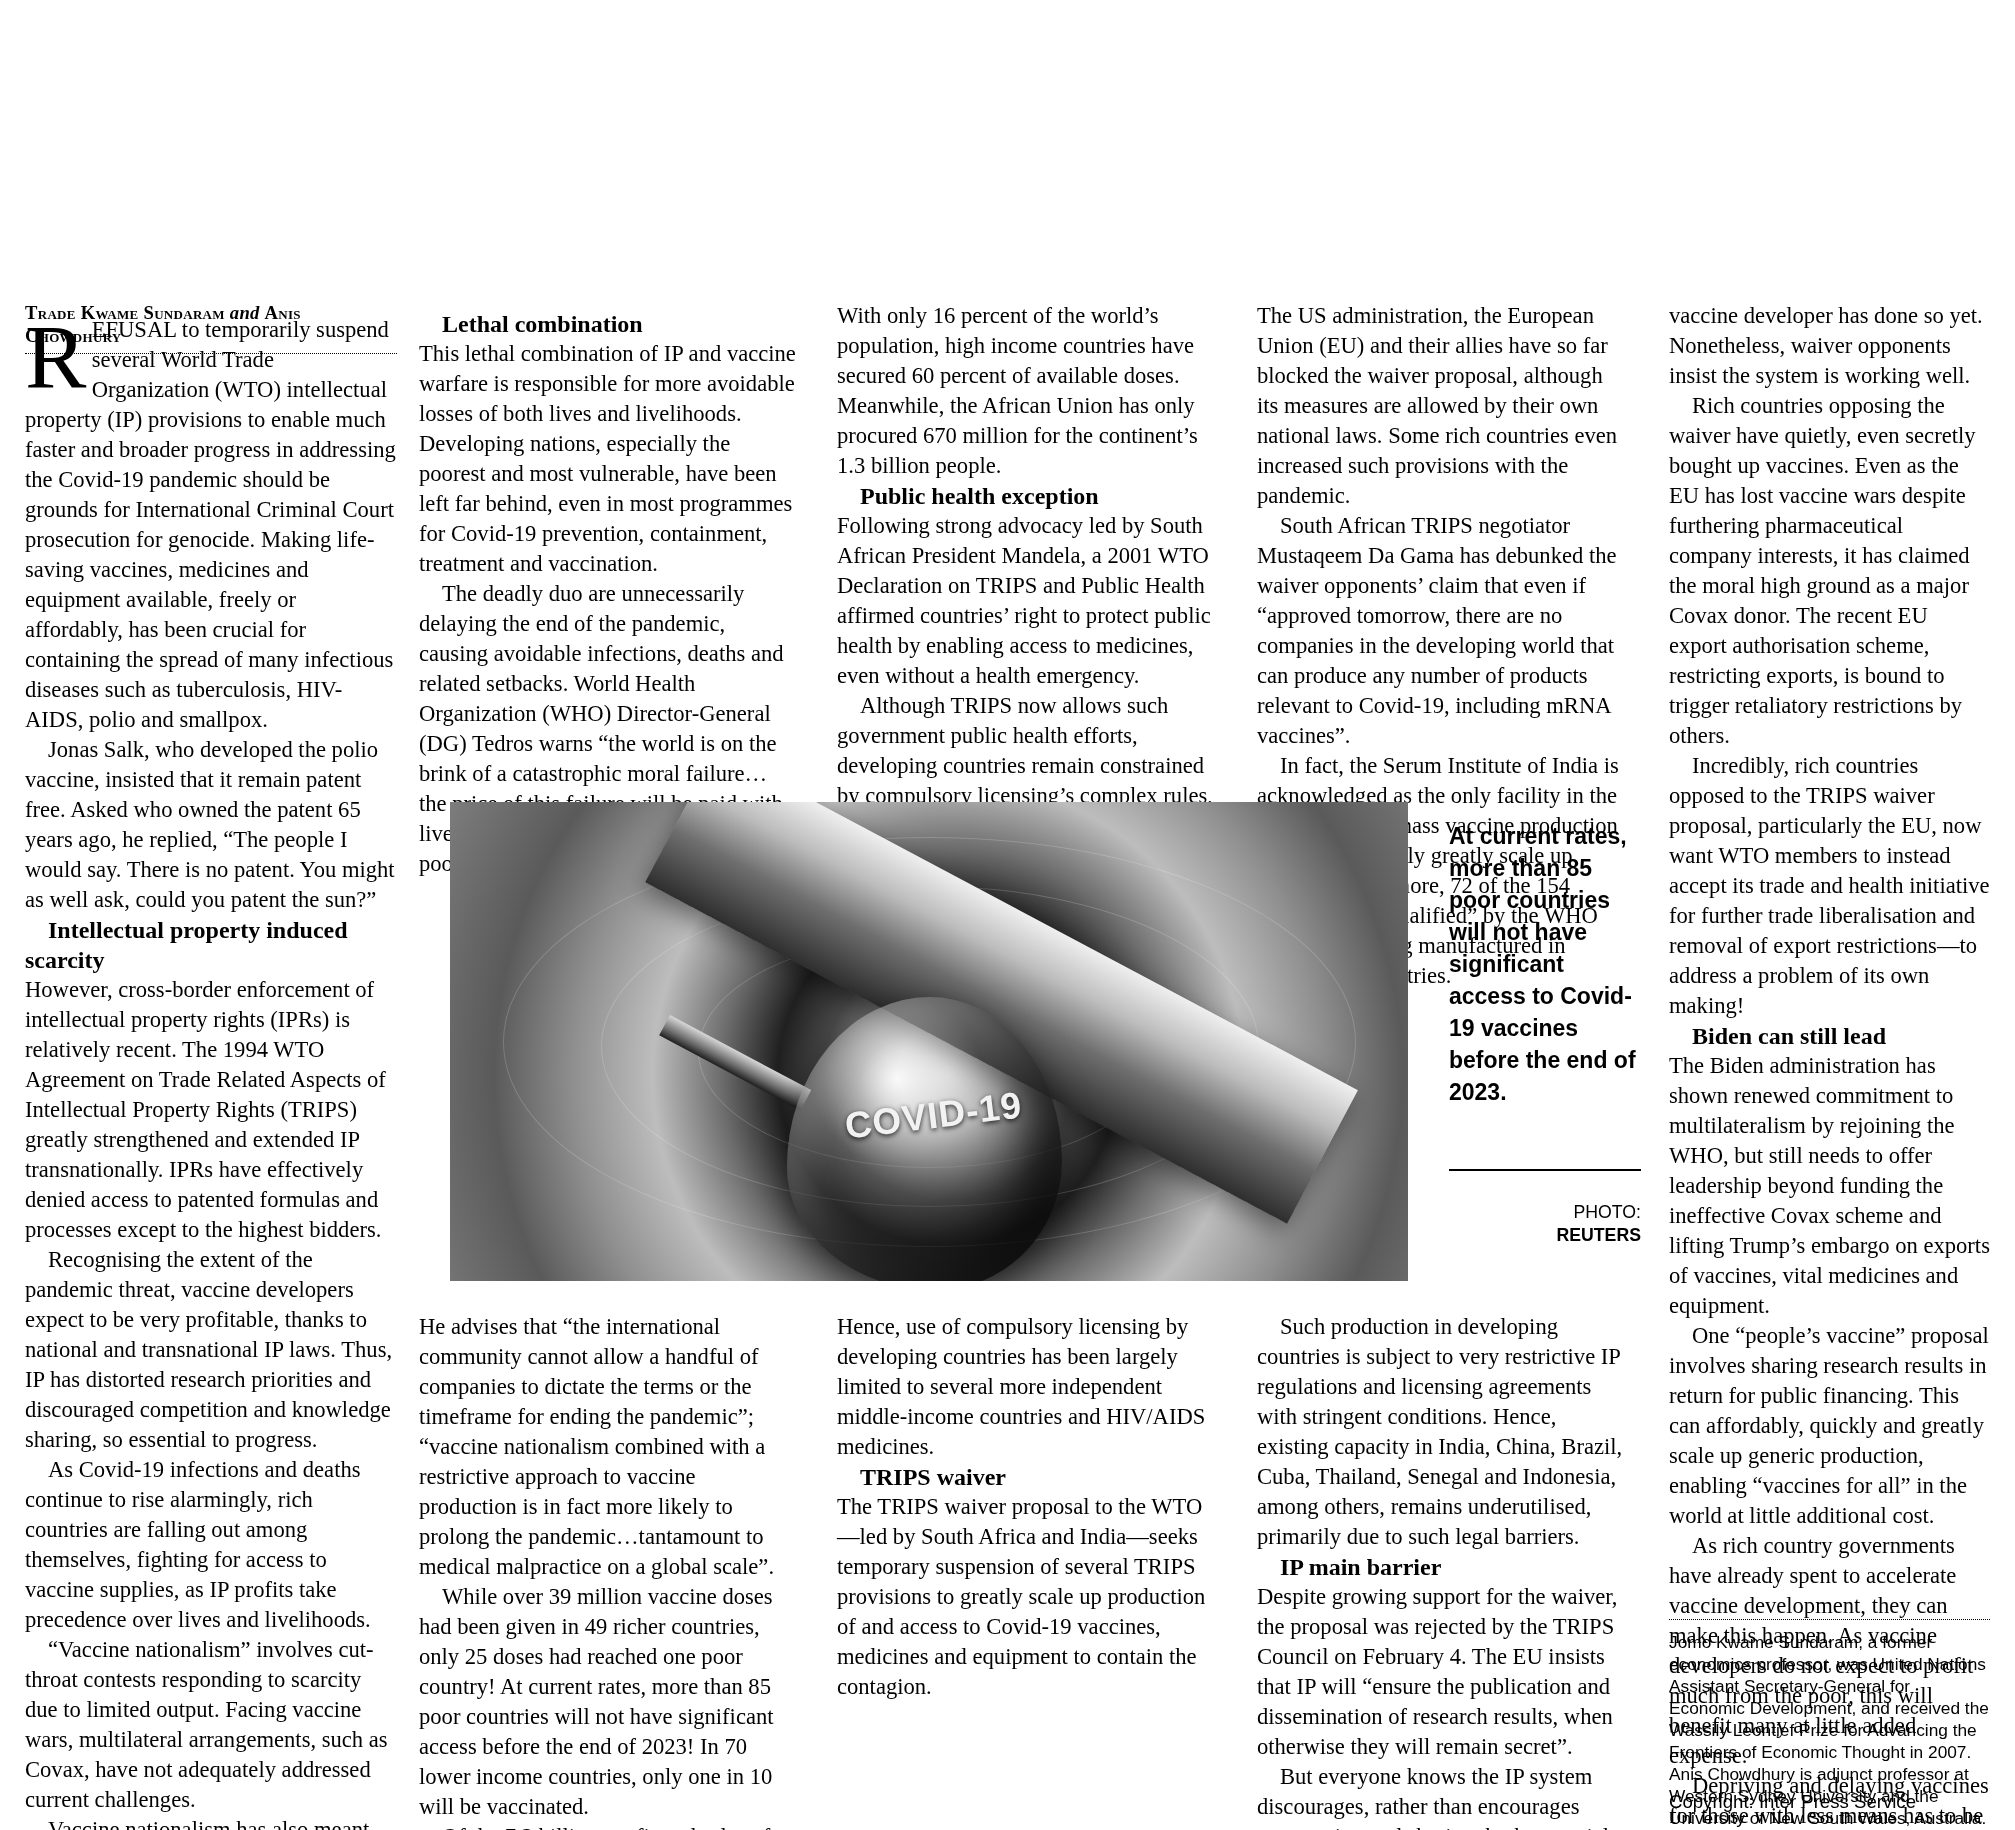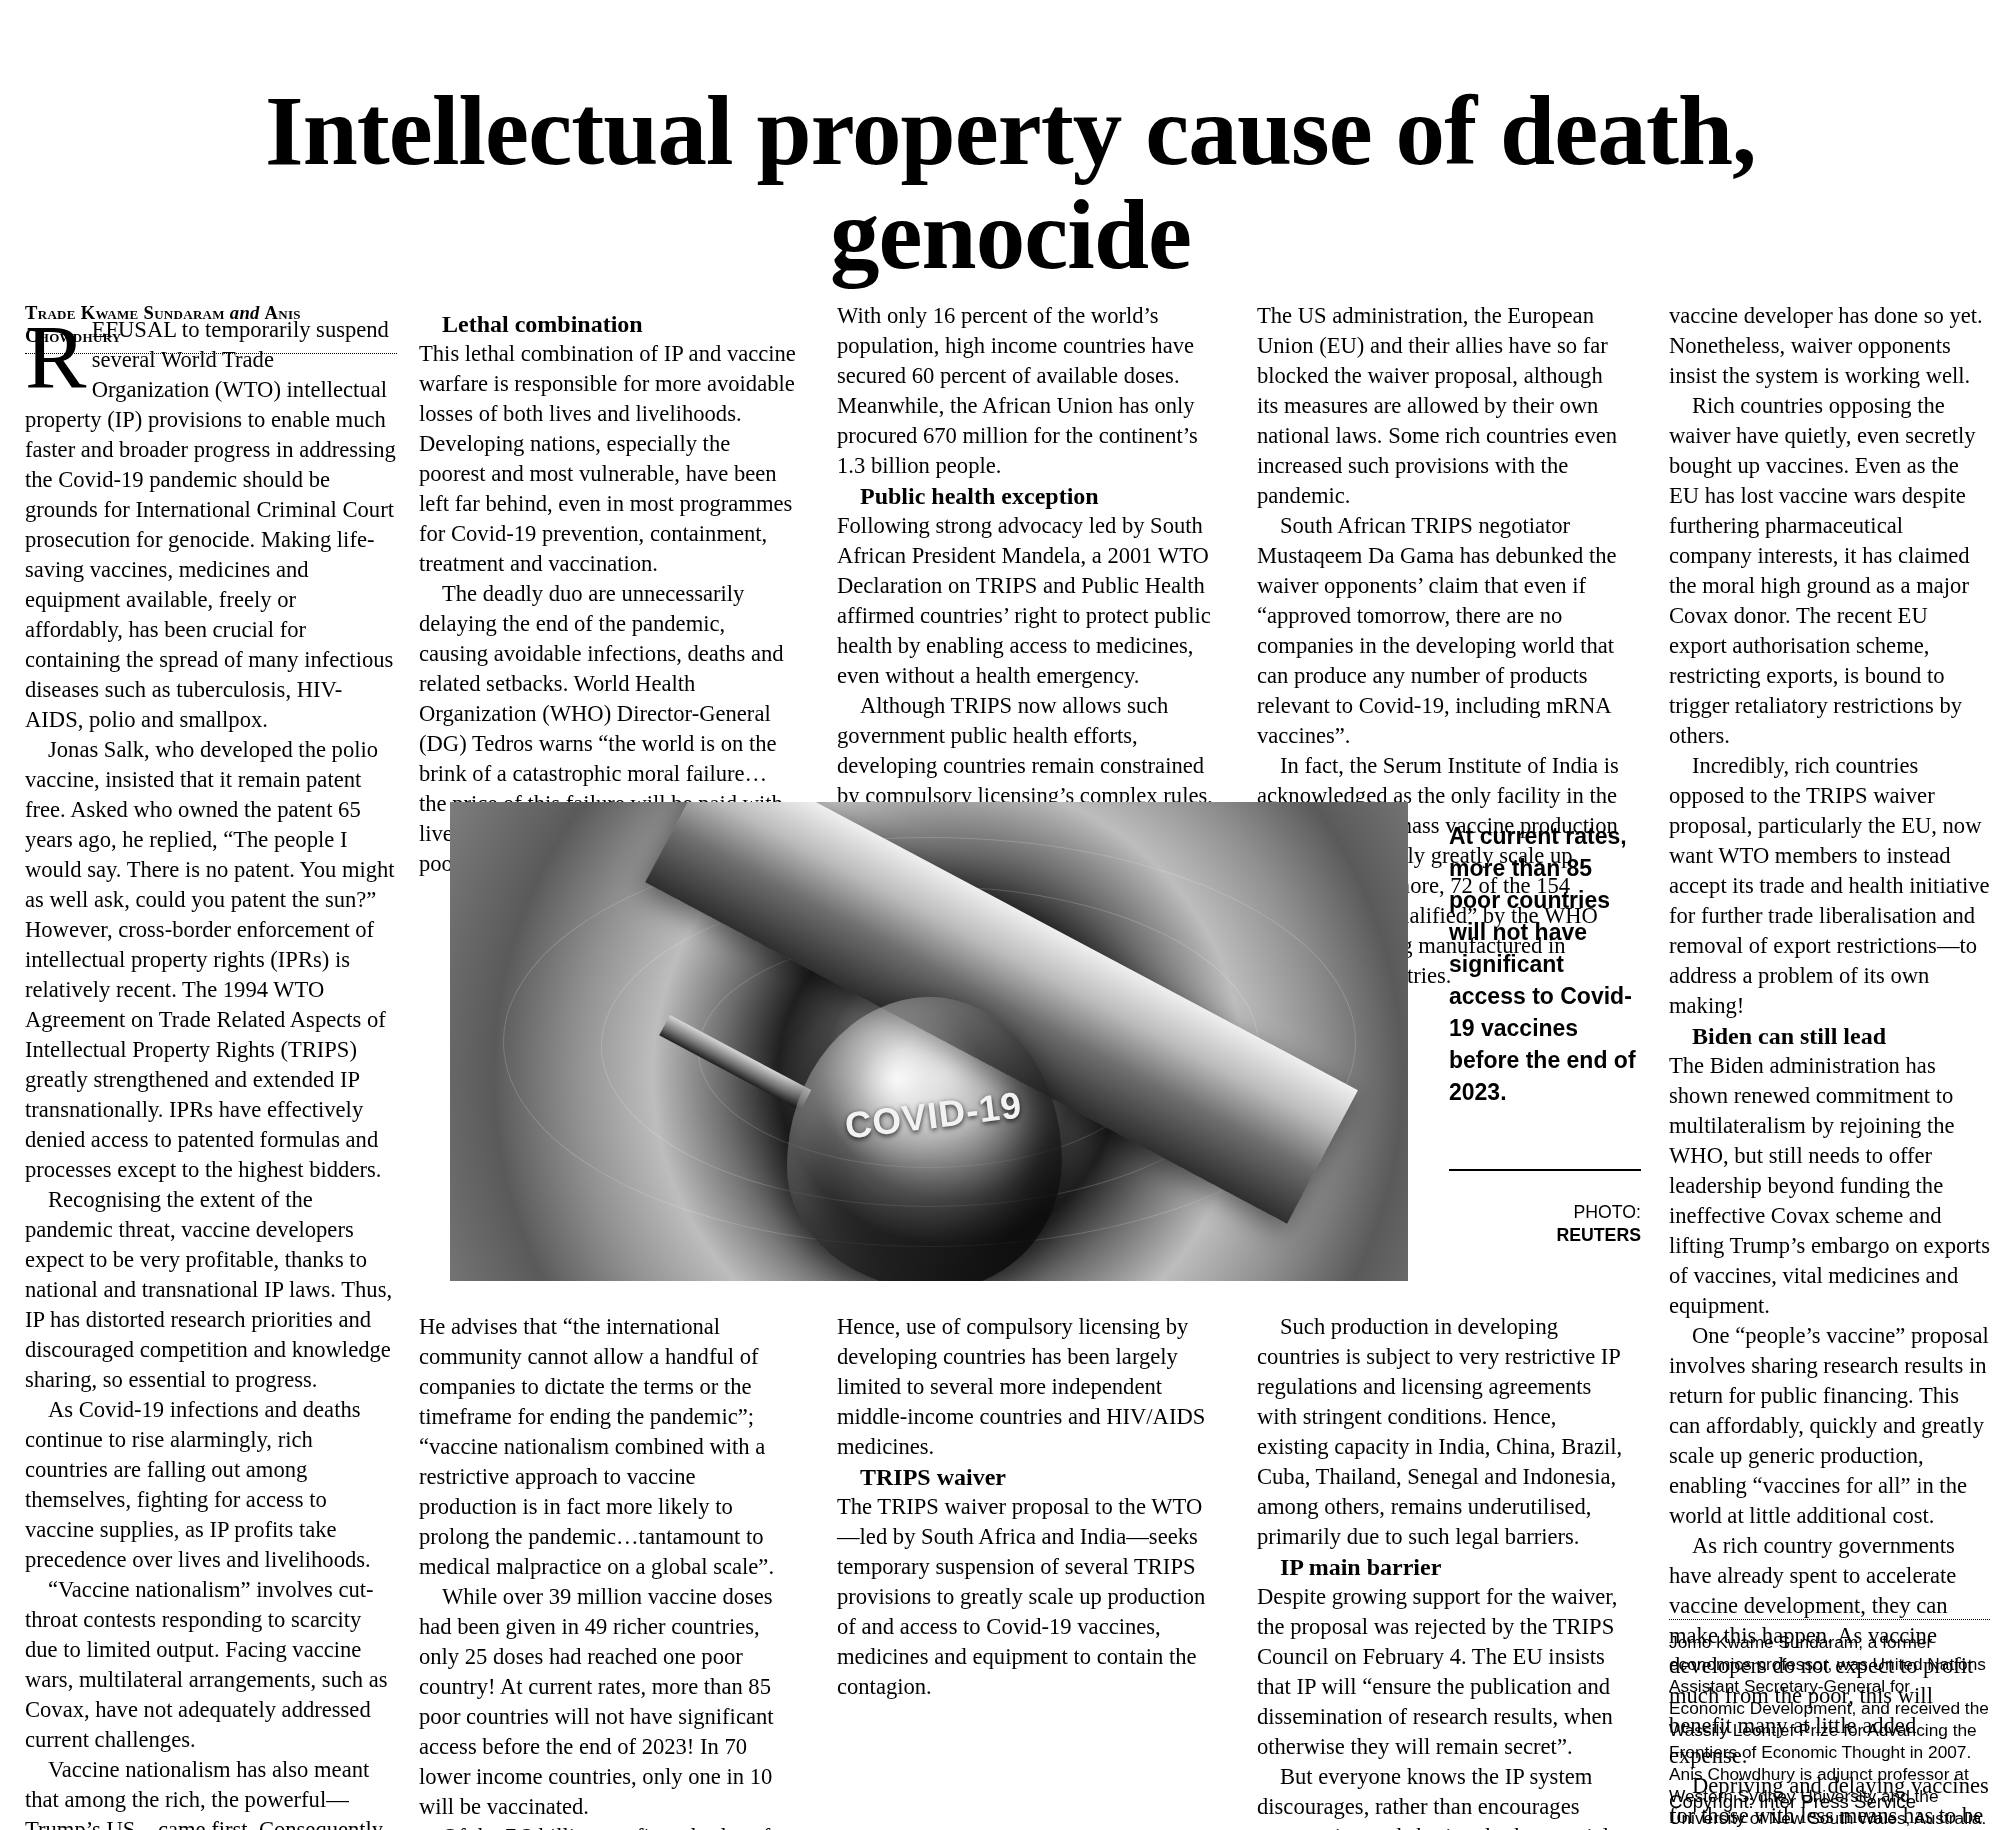--- a/index.html
+++ b/index.html
@@ -247,35 +247,35 @@
     font-family: "Liberation Sans", sans-serif;
     font-weight: normal;
     font-size: 18.6px;
   }
 </style>
 </head>
 <body>
 
 <div class="page">
 
-  <h1 class="headline">Intellectual property cause of death, genocide</h1>
 
   <div class="byline">
     <span class="smallcap">Trade Kwame Sundaram</span>
     <span class="ital">and</span>
     <span class="smallcap">Anis Chowdhury</span>
   </div>
   <div class="dotted-rule"></div>
 
   <div class="col" id="col1">
     <div class="drop-wrap">
       <span class="dropcap">R</span>
       <p class="first">EFUSAL to temporarily suspend several World Trade Organization (WTO) intellectual property (IP) provisions to enable much faster and broader progress in addressing the Covid-19 pandemic should be grounds for International Criminal Court prosecution for genocide. Making life-saving vaccines, medicines and equipment available, freely or affordably, has been crucial for containing the spread of many infectious diseases such as tuberculosis, HIV-AIDS, polio and smallpox.</p>
     </div>
     <p>Jonas Salk, who developed the polio vaccine, insisted that it remain patent free. Asked who owned the patent 65 years ago, he replied, “The people I would say. There is no patent. You might as well ask, could you patent the sun?”</p>
+    <p class="subhead">Intellectual property induced scarcity</p>
     <p class="first">However, cross-border enforcement of intellectual property rights (IPRs) is relatively recent. The 1994 WTO Agreement on Trade Related Aspects of Intellectual Property Rights (TRIPS) greatly strengthened and extended IP transnationally. IPRs have effectively denied access to patented formulas and processes except to the highest bidders.</p>
     <p>Recognising the extent of the pandemic threat, vaccine developers expect to be very profitable, thanks to national and transnational IP laws. Thus, IP has distorted research priorities and discouraged competition and knowledge sharing, so essential to progress.</p>
     <p>As Covid-19 infections and deaths continue to rise alarmingly, rich countries are falling out among themselves, fighting for access to vaccine supplies, as IP profits take precedence over lives and livelihoods.</p>
     <p>“Vaccine nationalism” involves cut-throat contests responding to scarcity due to limited output. Facing vaccine wars, multilateral arrangements, such as Covax, have not adequately addressed current challenges.</p>
     <p>Vaccine nationalism has also meant that among the rich, the powerful—Trump’s US—came first. Consequently, most developing countries and most of their people will have to wait longer than necessary for vaccines, while the powerful and better off secure prior access, regardless of need or urgency.</p>
   </div>
 
   <div class="col" id="col2">
     <p class="subhead" style="margin-top:8px">Lethal combination</p>
     <p class="first">This lethal combination of IP and vaccine warfare is responsible for more avoidable losses of both lives and livelihoods. Developing nations, especially the poorest and most vulnerable, have been left far behind, even in most programmes for Covid-19 prevention, containment, treatment and vaccination.</p>

